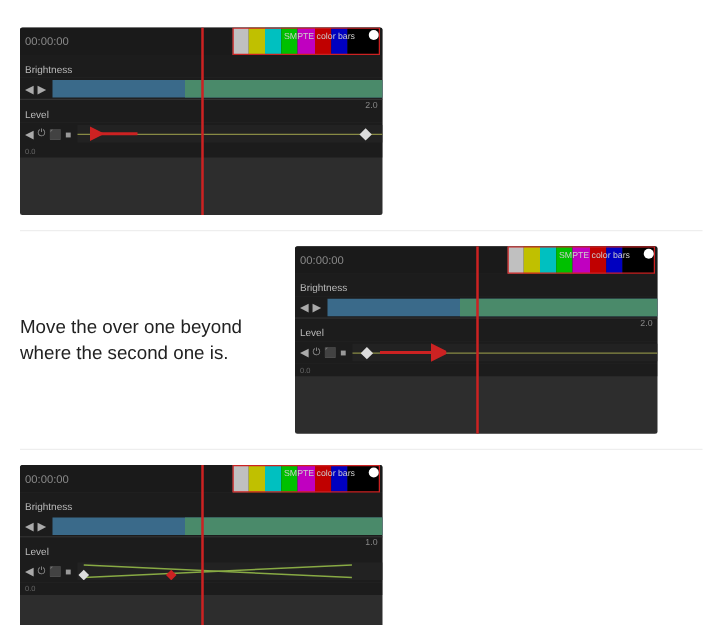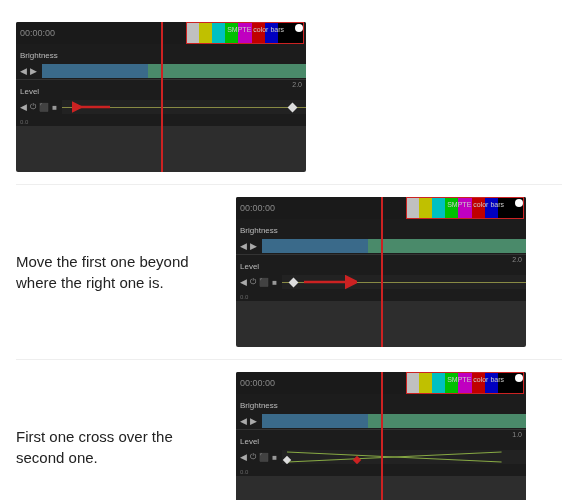--- a/index.html
+++ b/index.html
@@ -133,21 +133,21 @@
 
       </div>
 
       <div style="position:absolute;left:50%;top:0;bottom:0;width:2px;background:#cc2222;z-index:5;"></div>
     </div>
   </div>
 
   <div class="divider"></div>
 
   <div class="row">
-    <div class="row-text">Move the first one beyond where the right one is.</div>
+    <div class="row-text">Move the over one beyond where the second one is.</div>
     <div class="timeline-panel">
 
       <div class="tl-top-bar">
         <span style="color:#888;font-size:9px;padding-left:4px">00:00:00</span>
         <div style="position:absolute;right:2px;top:0;width:118px;height:22px;display:flex;overflow:hidden;">
           <div style="flex:1;background:#c0c0c0"></div>
           <div style="flex:1;background:#c0c000"></div>
           <div style="flex:1;background:#00c0c0"></div>
           <div style="flex:1;background:#00c000"></div>
           <div style="flex:1;background:#c000c0"></div>
@@ -198,21 +198,20 @@
       <div style="background:#1c1c1c;height:10px;position:relative;">
         <span style="color:#666;font-size:6px;position:absolute;left:4px;bottom:1px;">0.0</span>
       </div>
       <div style="position:absolute;left:50%;top:0;bottom:0;width:2px;background:#cc2222;z-index:5;"></div>
     </div>
   </div>
 
   <div class="divider"></div>
 
   <div class="row">
-    <div class="row-text">First one cross over the second one.</div>
     <div class="timeline-panel">
 
       <div class="tl-top-bar">
         <span style="color:#888;font-size:9px;padding-left:4px">00:00:00</span>
         <div style="position:absolute;right:2px;top:0;width:118px;height:22px;display:flex;overflow:hidden;">
           <div style="flex:1;background:#c0c0c0"></div>
           <div style="flex:1;background:#c0c000"></div>
           <div style="flex:1;background:#00c0c0"></div>
           <div style="flex:1;background:#00c000"></div>
           <div style="flex:1;background:#c000c0"></div>

